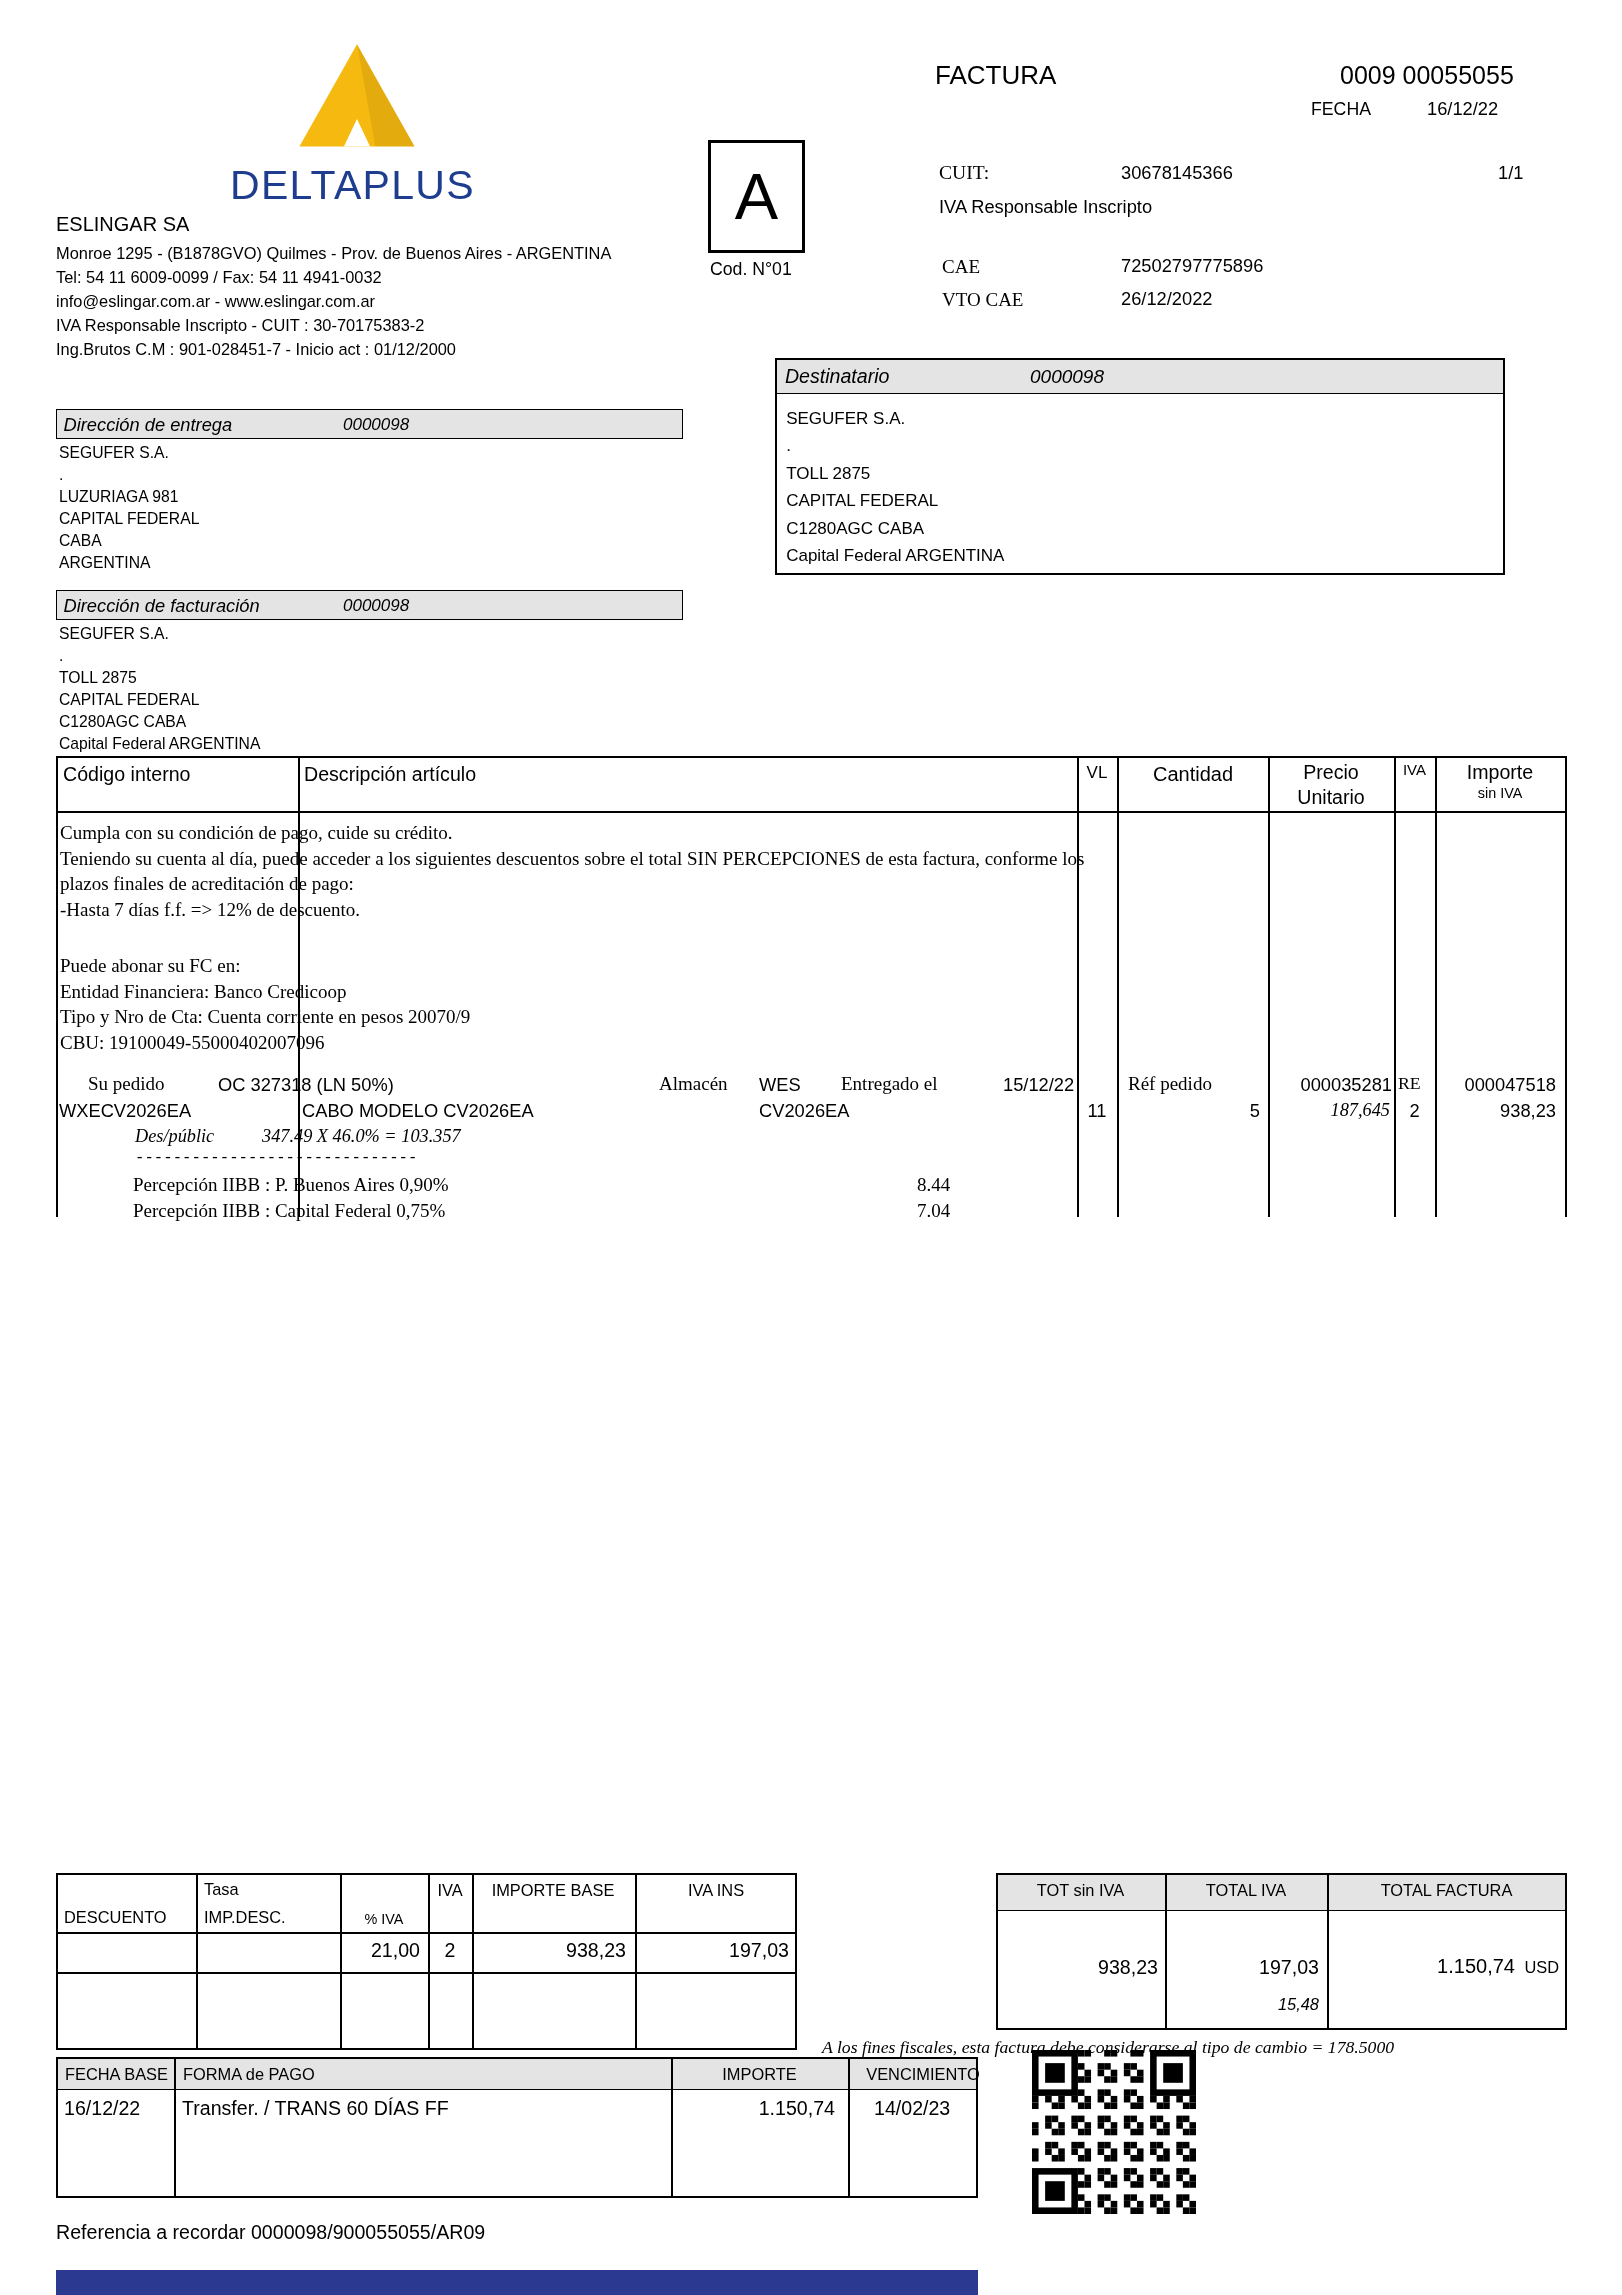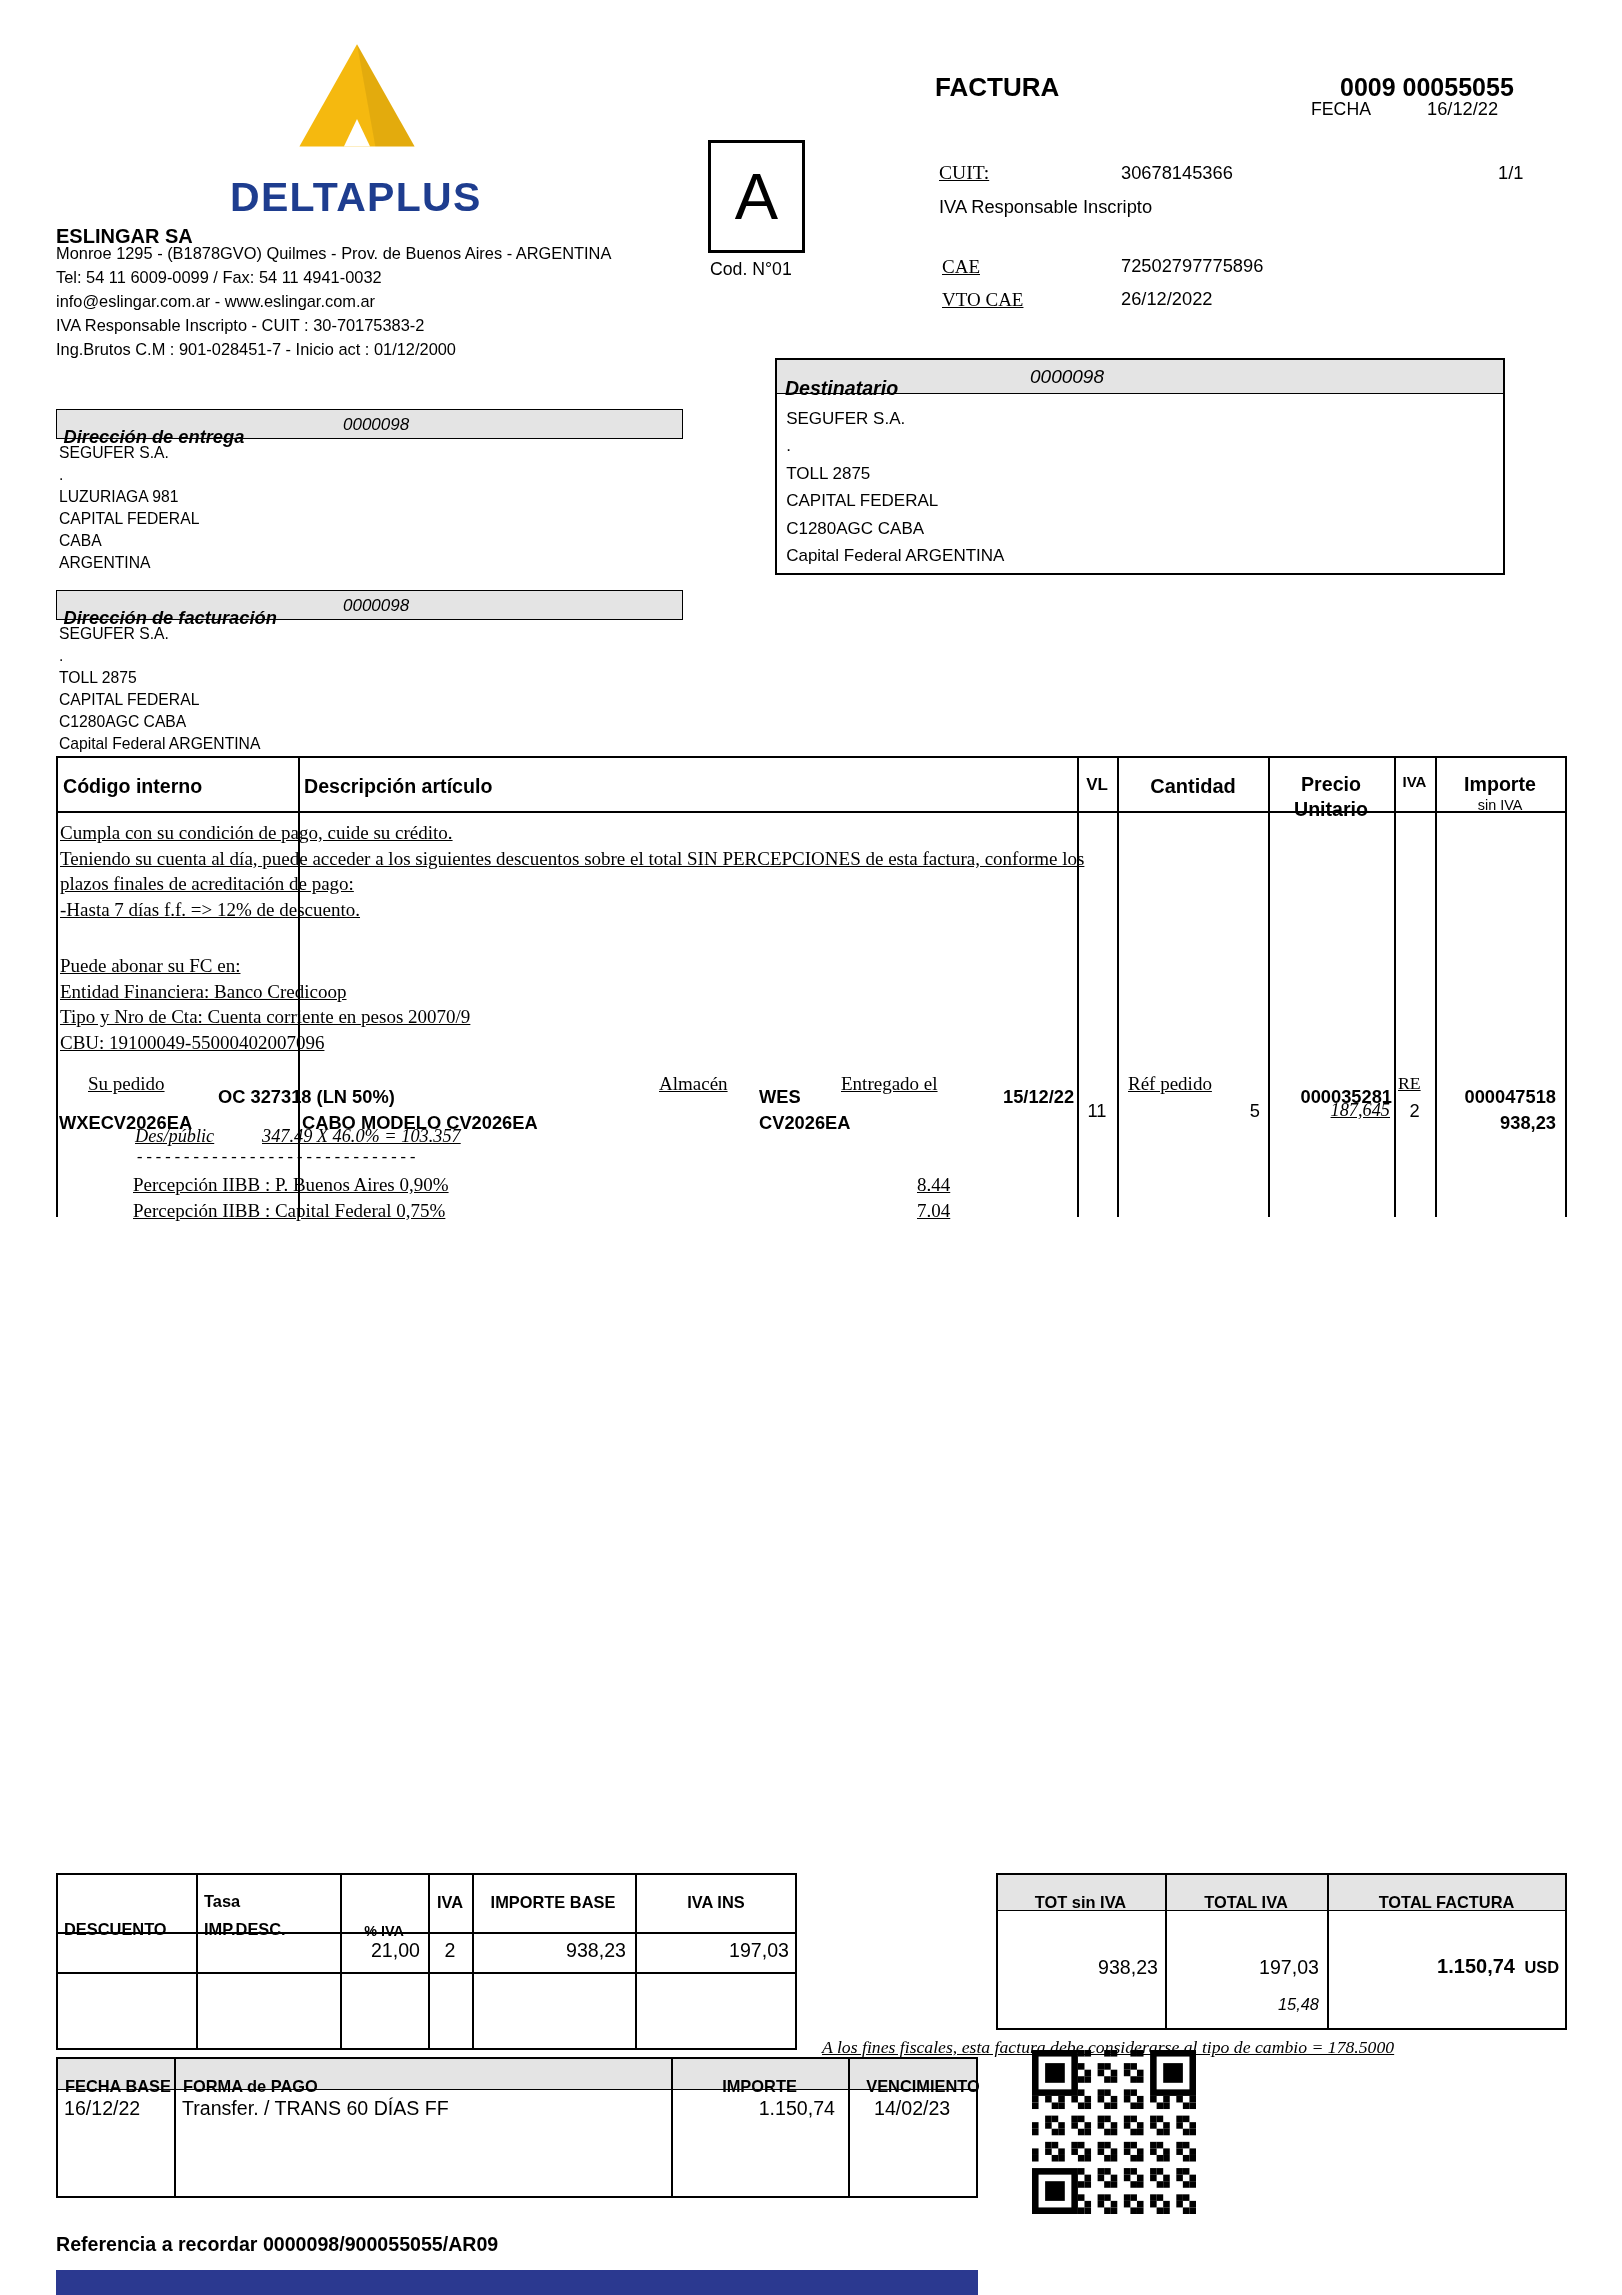--- a/index.html
+++ b/index.html
@@ -3,23 +3,23 @@
 <meta charset="utf-8">
 <style>
   * { margin:0; padding:0; box-sizing:border-box; }
   html,body { background:#fff; }
   body {
     width:1622px; height:2295px; position:relative;
     font-family:"Liberation Sans", sans-serif; color:#000; overflow:hidden;
   }
   .t { position:absolute; white-space:nowrap; }
   .blk { position:absolute; }
-  .serif { font-family:"Liberation Serif", serif;text-decoration:underline; }
+  .serif { font-family:"Liberation Serif", serif; }
   .mono { font-family:"Liberation Mono", monospace; }
-  .b { font-weight:700;margin-top:12px; }
+  .b { font-weight:400; }
   .i { font-style:italic; }
   .r { text-align:right; white-space:nowrap; }
   .c { text-align:center; white-space:nowrap; }
   .vline { position:absolute; width:2px; background:#000; }
   .hline { position:absolute; height:2px; background:#000; }
   .box { position:absolute; border:2px solid #000; }
   .hdrbox { position:absolute; border:1.3px solid #000; background:var(--header-gray); }
   .grayrow { background:var(--header-gray); border-bottom:1.3px solid #000; width:100%; }
 </style>
 </head>

